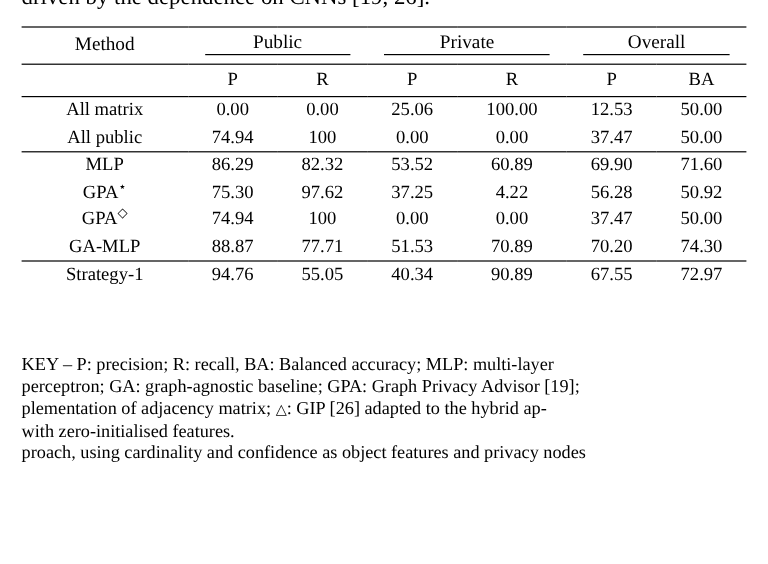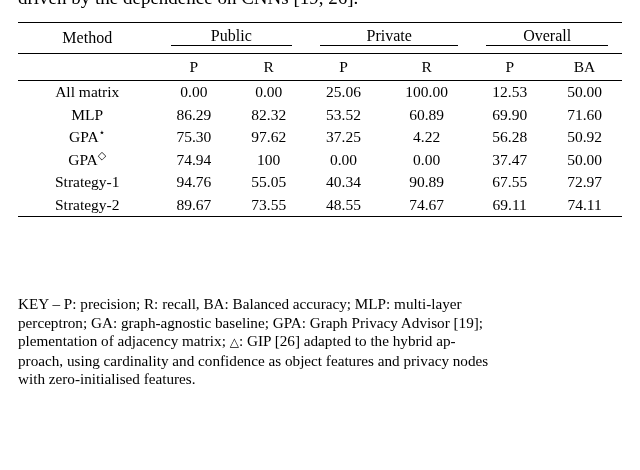--- a/index.html
+++ b/index.html
@@ -124,20 +124,29 @@
         </tr>
         <tr class="datarow pad-top">
           <td class="method">All matrix</td>
           <td>0.00</td>
           <td>0.00</td>
           <td>25.06</td>
           <td>100.00</td>
           <td>12.53</td>
           <td>50.00</td>
         </tr>
+        <tr class="datarow pad-bot rule-bottom">
+          <td class="method">All public</td>
+          <td>74.94</td>
+          <td>100</td>
+          <td>0.00</td>
+          <td>0.00</td>
+          <td>37.47</td>
+          <td>50.00</td>
+        </tr>
         <tr class="datarow pad-top">
           <td class="method">MLP</td>
           <td>86.29</td>
           <td>82.32</td>
           <td>53.52</td>
           <td>60.89</td>
           <td>69.90</td>
           <td>71.60</td>
         </tr>
         <tr class="datarow">
@@ -151,42 +160,42 @@
         </tr>
         <tr class="datarow">
           <td class="method">GPA<span class="sup">◇</span></td>
           <td>74.94</td>
           <td>100</td>
           <td>0.00</td>
           <td>0.00</td>
           <td>37.47</td>
           <td>50.00</td>
         </tr>
+        <tr class="datarow pad-bot rule-bottom">
+          <td class="method">GA-MLP</td>
+          <td>88.87</td>
+          <td>77.71</td>
+          <td>51.53</td>
+          <td>70.89</td>
+          <td>70.20</td>
+          <td>74.30</td>
+        </tr>
         <tr class="datarow pad-top">
           <td class="method">Strategy-1</td>
           <td>94.76</td>
           <td>55.05</td>
           <td>40.34</td>
           <td>90.89</td>
           <td>67.55</td>
           <td>72.97</td>
         </tr>
-        <tr class="datarow pad-bot rule-bottom">
-          <td class="method">Strategy-2</td>
-          <td>89.67</td>
-          <td>73.55</td>
-          <td>48.55</td>
-          <td>74.67</td>
-          <td>69.11</td>
-          <td>74.11</td>
-        </tr>
       </tbody>
   </table>
 
   <div class="keybox" id="keybox" style="top: 295px;">
     <p>KEY – P: precision; R: recall, BA: Balanced accuracy; MLP: multi-layer</p>
     <p>perceptron; GA: graph-agnostic baseline; GPA: Graph Privacy Advisor [19];</p>
     <p><span>plementation of adjacency matrix;  </span><span class="sym">△</span><span>: GIP [26] adapted to the hybrid ap-</span></p>
+    <p>with zero-initialised features.</p>
     <p>proach, using cardinality and confidence as object features and privacy nodes</p>
-    <p>with zero-initialised features.</p>
   </div>
 
 </div>
 
 </body></html>

